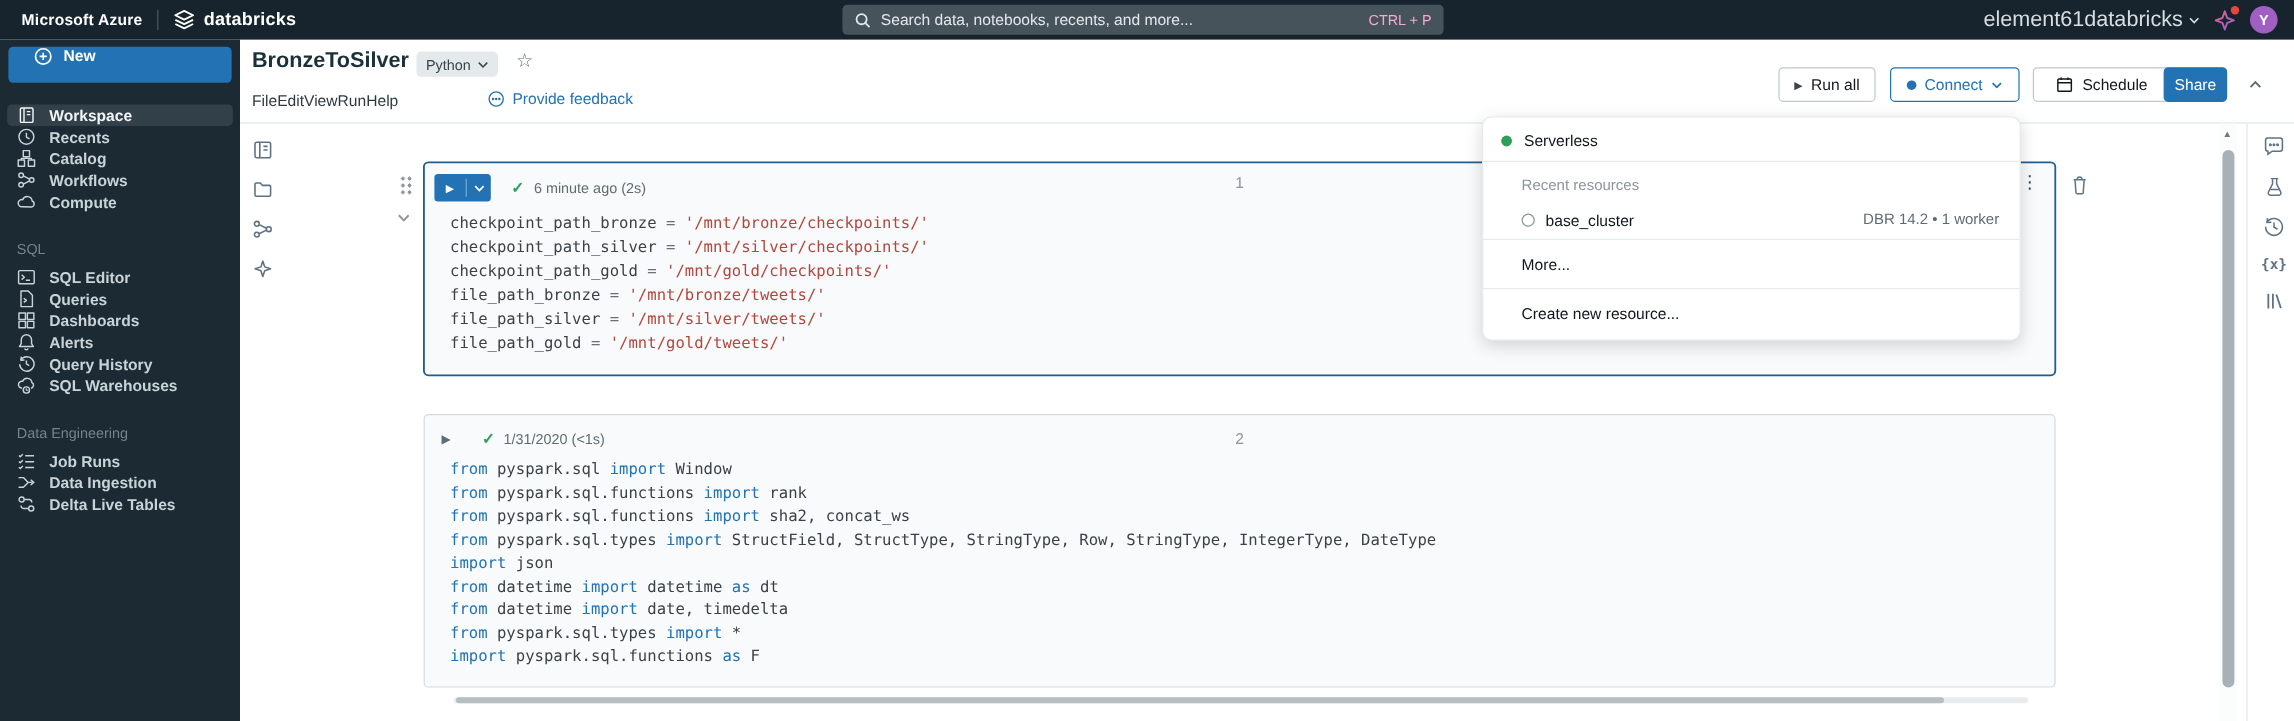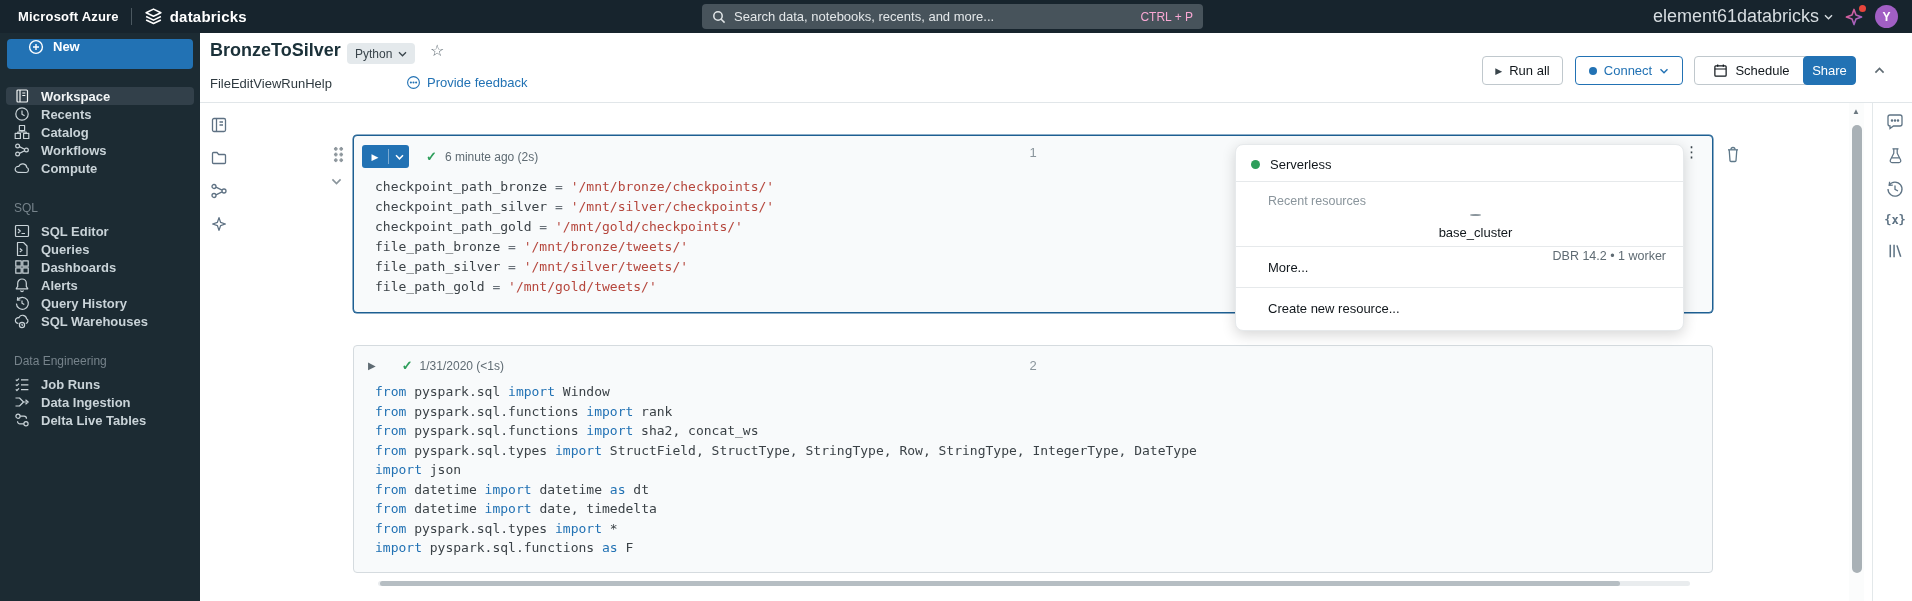--- a/index.html
+++ b/index.html
@@ -46,26 +46,26 @@
   .btn { position:absolute; top:56px; height:29px; border-radius:4px; display:flex; align-items:center; justify-content:center; gap:7px; font-size:13px; cursor:pointer; background:#fff; }
   .btn.outline { border:1px solid #c0c8cd; color:#11171c; }
   #btn-runall { left:1482px; width:81px; }
   #btn-connect { left:1575px; width:108px; border:1px solid #2272b4; color:#2272b4; font-weight:400; }
   .conn-dot { width:8px; height:8px; border-radius:50%; background:#2272b4; }
   #btn-schedule { left:1694px; width:115px; }
   #btn-share { left:1803px; width:53px; background:#2272b4; color:#fff; border:1px solid #2272b4; }
   #btn-collapse { left:1866px; width:26px; border:none; }
 
   
-  #connect-menu { position:absolute; left:1235px; top:97px; width:449px; background:#fff; border:1px solid #e6e9eb; border-radius:8px; box-shadow:0 4px 14px rgba(0,0,0,.16); z-index:60; padding:2px 0;margin-top:47px; }
+  #connect-menu { position:absolute; left:1235px; top:97px; width:449px; background:#fff; border:1px solid #e6e9eb; border-radius:8px; box-shadow:0 4px 14px rgba(0,0,0,.16); z-index:60; padding:2px 0; }
   .dd-row { display:flex; align-items:center; font-size:13px; color:#11171c; cursor:pointer; }
   #dd-serverless { height:34px; padding-left:15px; gap:10px; }
   .dd-sep { height:1px; background:#e6e9eb; margin:0 0; }
   #dd-recent { padding:12px 16px 6px 32px; font-size:12.5px; color:#8a959c; }
-  #dd-cluster { height:32px; padding-left:32px; gap:9px;flex-direction:column; }
+  #dd-cluster { height:32px; padding-left:32px; gap:9px; }
   .radio { width:11px; height:11px; border:1.4px solid #8a959c; border-radius:50%; background:#fff; }
   .dd-right { margin-left:auto; padding-right:17px; font-size:12.5px; color:#5f6b73; }
   #dd-more { height:40px; padding-left:32px; }
   #dd-create { height:40px; padding-left:32px; }
   .gdot { width:9px; height:9px; border-radius:50%; background:#2e9e5b; }
 
   
   .cell { position:absolute; left:353px; width:1360px; background:#f8fafb; border-radius:4px; }
   #cell-1 { top:135px; height:178px; border:1px solid #1d5f92; box-shadow:0 0 0 .5px #1d5f92; }
   #cell-2 { top:345px; height:228px; border:1px solid #d5dbdf; }

